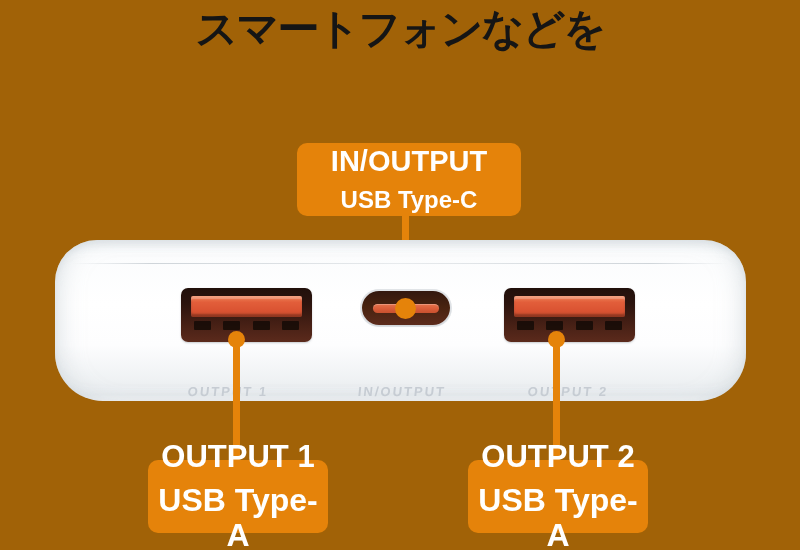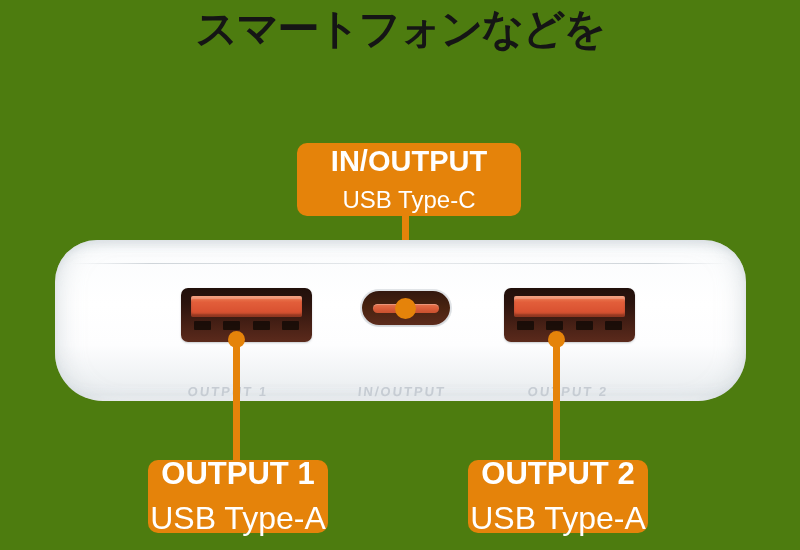--- a/index.html
+++ b/index.html
@@ -1,34 +1,34 @@
 <!DOCTYPE html>
 <html style="--accent: #E5830A;"><head>
 <meta charset="utf-8">
 <style>
   html,body{margin:0;padding:0;background:#ffffff;}
   .stage{
     position:relative;width:800px;height:550px;overflow:hidden;
-    background:#4d7c0f;
+    background:#a16207;
     font-family:"Liberation Sans","DejaVu Sans",sans-serif;
   }
   
   .headline{
     position:absolute;top:2px;left:0;width:800px;text-align:center;
     color:#151515;font-weight:700;font-size:42px;line-height:53px;
     letter-spacing:-2px;
   }
   
   .callout-label{
     position:absolute;background:var(--accent,#E5830A);border-radius:10px;
     display:flex;flex-direction:column;align-items:center;justify-content:center;
     color:#ffffff;text-align:center;
   }
   .callout-label .big{font-weight:700;line-height:1.08;}
-  .callout-label .small{font-weight:400;line-height:1.1;margin-top:10px;}
+  .callout-label .small{font-weight:700;line-height:1.1;margin-top:10px;}
   .label-top{left:297px;top:143px;width:224px;height:73px;}
   .label-top .big{font-size:29px;}
   .label-top .small{font-size:24px;}
   .label-bottom{top:460px;width:180px;height:73px;}
   .label-b1{left:148px;}
   .label-b2{left:468px;}
   .label-bottom .big{font-size:31px;}
   .label-bottom .small{font-size:32px;}
   
   .callout-line{position:absolute;width:7px;background:var(--accent,#E5830A);}

